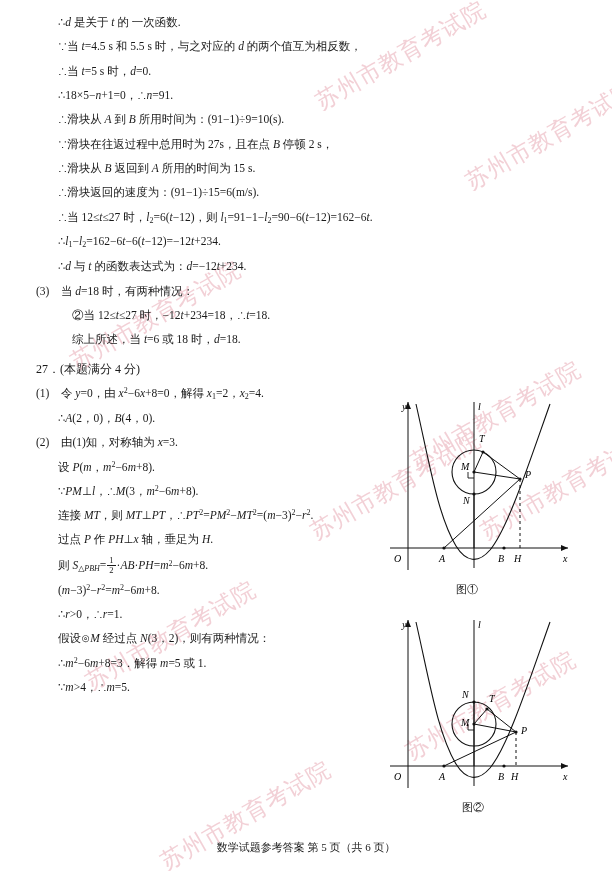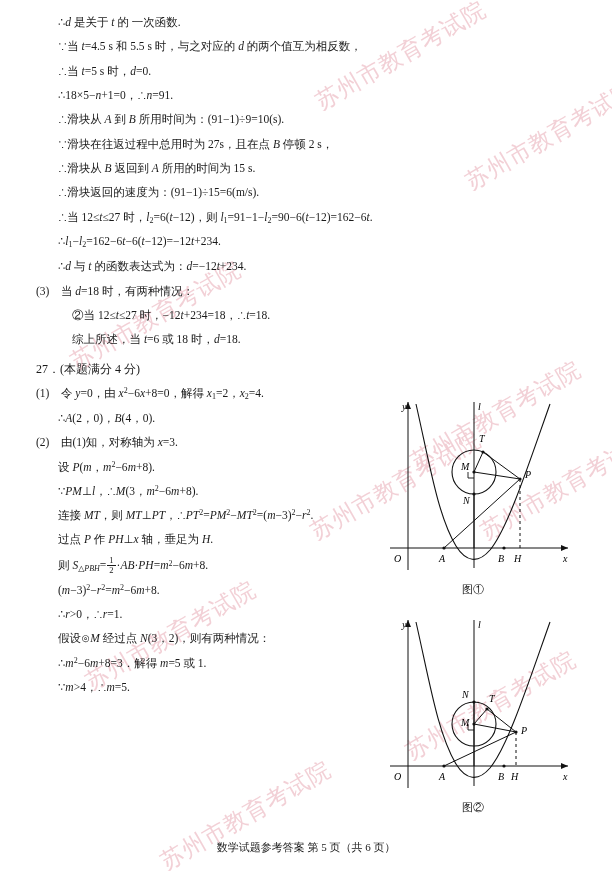--- a/index.html
+++ b/index.html
@@ -153,21 +153,21 @@
       <text x="16" y="166" font-size="10" font-style="italic" font-family="Liberation Serif, serif">O</text>
       <text x="100" y="14" font-size="10" font-style="italic" font-family="Liberation Serif, serif">l</text>
       <text x="101" y="46" font-size="10" font-style="italic" font-family="Liberation Serif, serif">T</text>
       <text x="83" y="74" font-size="10" font-style="italic" font-family="Liberation Serif, serif">M</text>
       <text x="85" y="108" font-size="10" font-style="italic" font-family="Liberation Serif, serif">N</text>
       <text x="147" y="82" font-size="10" font-style="italic" font-family="Liberation Serif, serif">P</text>
       <text x="61" y="166" font-size="10" font-style="italic" font-family="Liberation Serif, serif">A</text>
       <text x="120" y="166" font-size="10" font-style="italic" font-family="Liberation Serif, serif">B</text>
       <text x="136" y="166" font-size="10" font-style="italic" font-family="Liberation Serif, serif">H</text>
     </svg>
-    <div class="figcap" style="left:65px;top:186px;">图①</div>
+    <div class="figcap" style="left:59px;top:186px;">图①</div>
   </div>
 
   <div class="fig" style="left:378px;top:614px;">
     <svg width="200" height="205" viewBox="0 0 200 205">
       <path d="M38,8 C52,70 60,120 78,150 C88,166 100,168 112,154 C130,132 150,70 172,8" fill="none" stroke="#111" stroke-width="1.1"></path>
       <line x1="12" y1="152" x2="190" y2="152" stroke="#111" stroke-width="1"></line>
       <polygon points="190,152 183,149 183,155" fill="#111"></polygon>
       <line x1="30" y1="174" x2="30" y2="6" stroke="#111" stroke-width="1"></line>
       <polygon points="30,6 27,13 33,13" fill="#111"></polygon>
       <line x1="96" y1="172" x2="96" y2="6" stroke="#111" stroke-width="1"></line>

